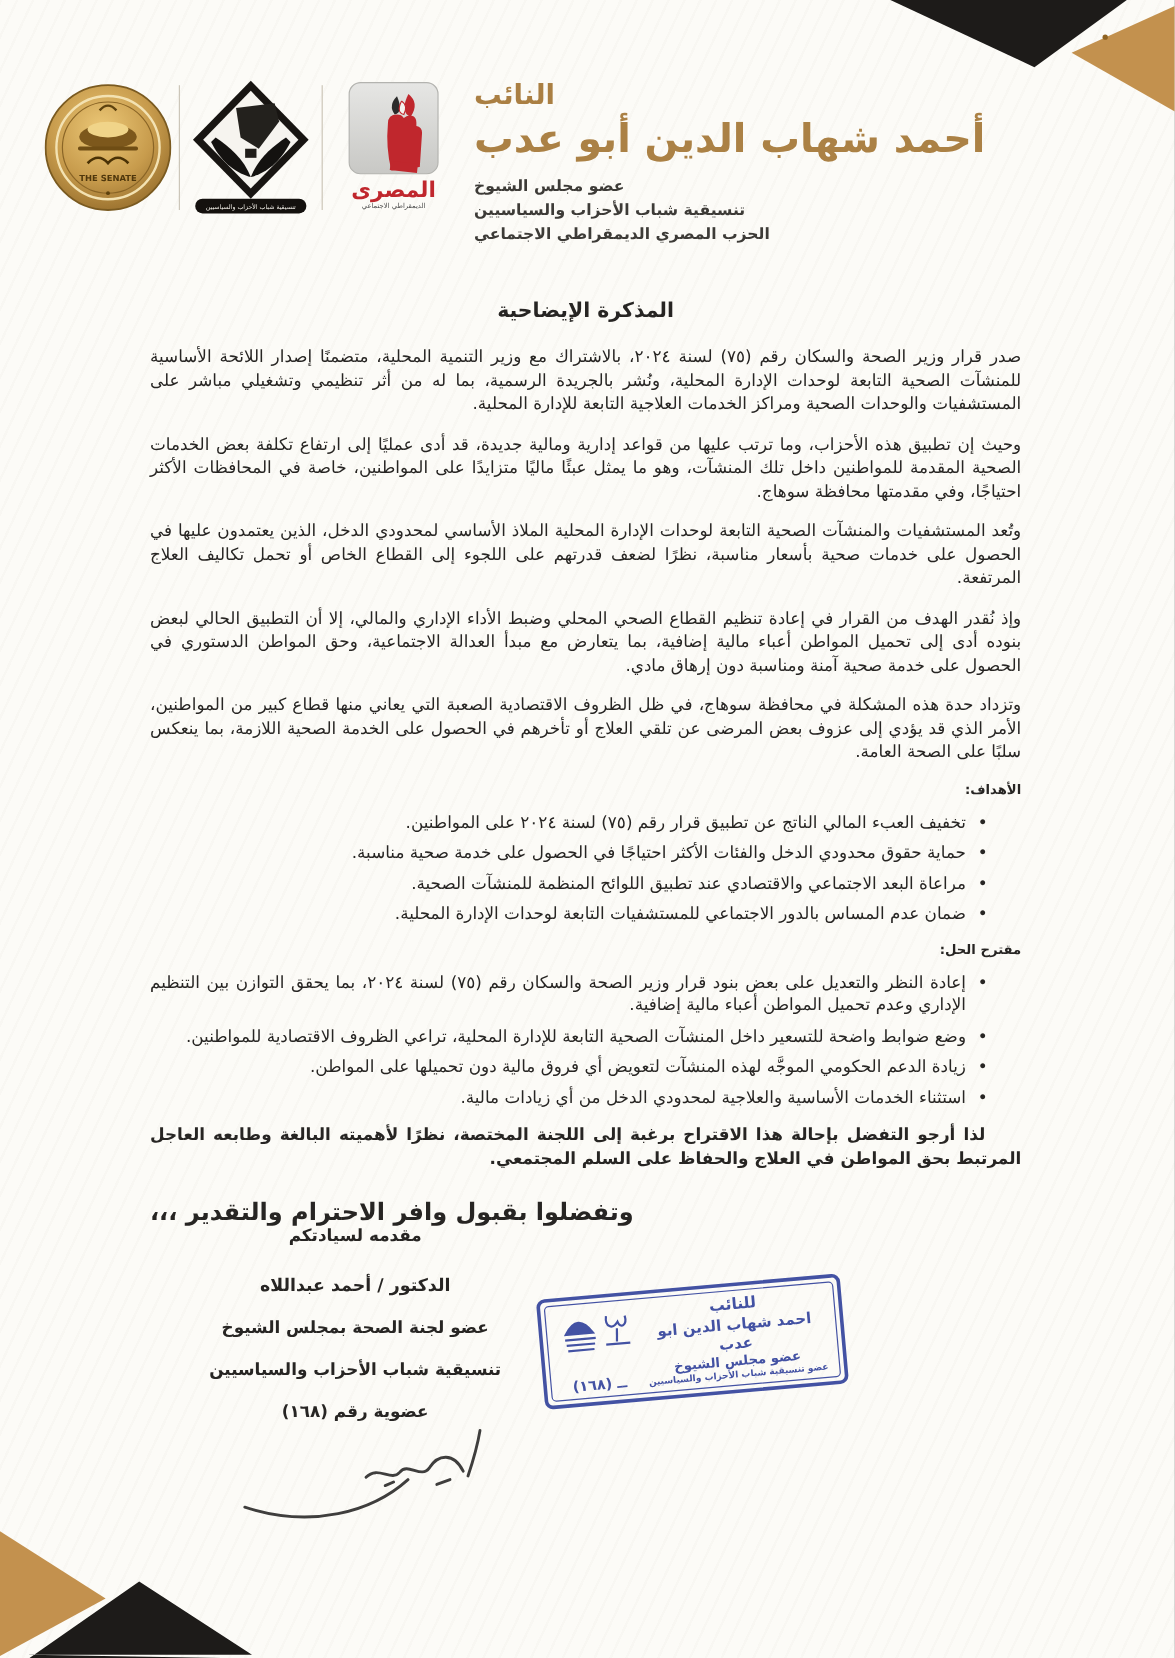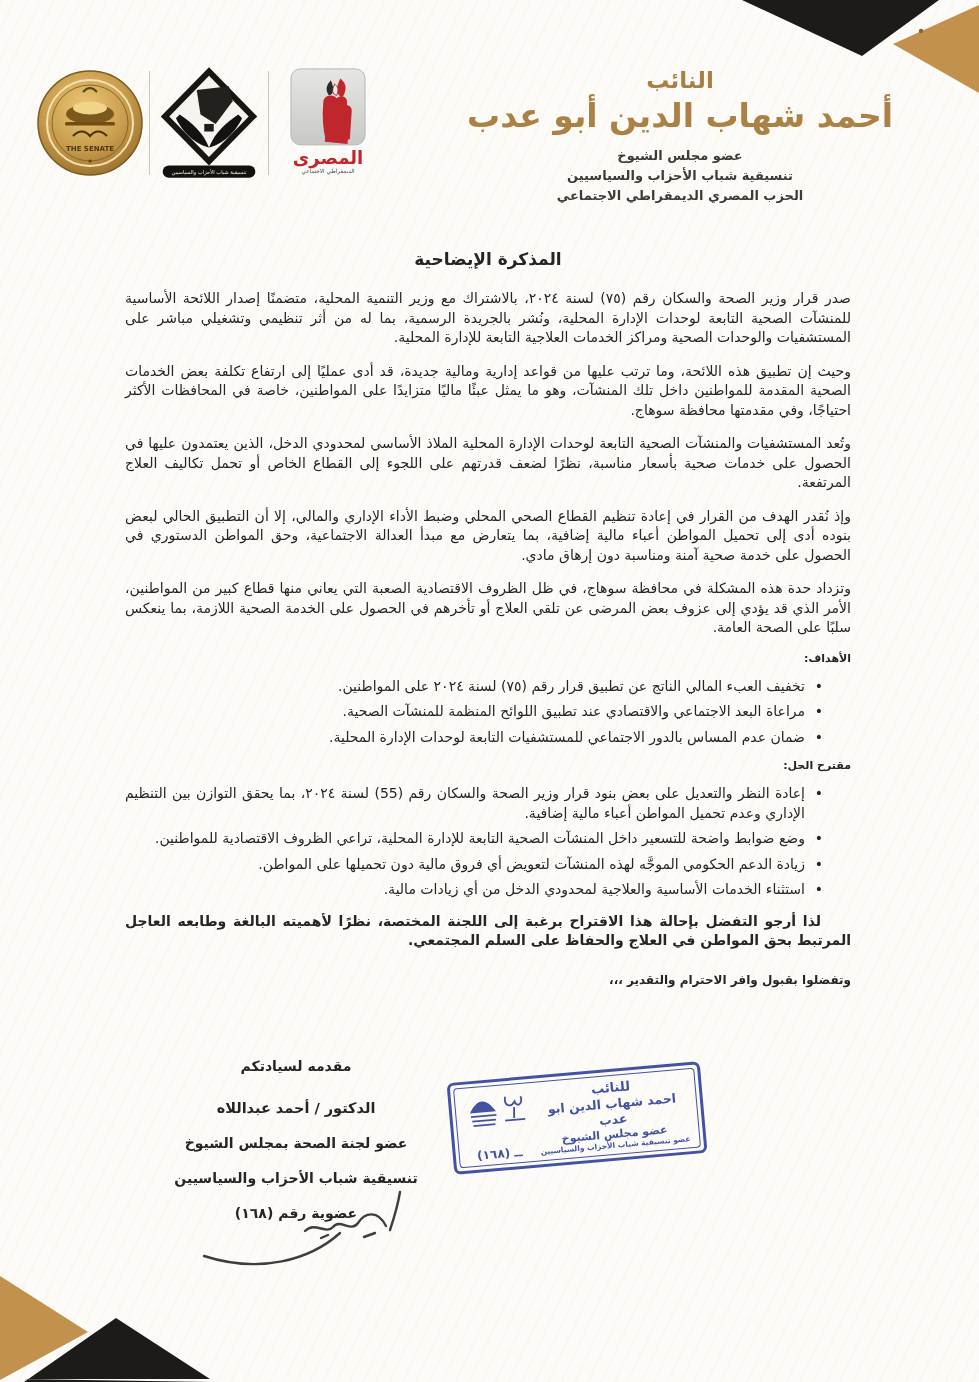--- a/index.html
+++ b/index.html
@@ -12,38 +12,38 @@
     direction:rtl;color:#272523;
   }
   svg{display:block;}
   .corner-art{position:absolute;inset:0;width:100%;height:100%;pointer-events:none;}
 
   
   .logo-strip{position:absolute;left:36px;top:64px;display:flex;direction:ltr;align-items:center;}
   .logo-cell{width:108px;display:flex;justify-content:center;align-items:center;text-decoration:underline;}
   .logo-sep{width:1px;height:104px;background:#ccc6b9;margin:0 5px;}
 
-  .header-block{position:absolute;right:14px;top:68px;width:570px;text-align:center;}
+  .header-block{position:absolute;right:14px;top:68px;width:570px;text-align:left;}
   .role-title{font-size:23px;font-weight:700;color:#aa7f43;line-height:1.1;}
   .member-name{font-size:33px;font-weight:700;color:#ab8145;line-height:1.25;margin-top:2px;}
   .subtitles{margin-top:9px;font-size:13px;font-weight:600;color:#3d3b37;line-height:1.55;}
 
   
   .content{position:absolute;top:249px;right:128px;width:726px;}
   .doc-title{text-align:center;font-weight:700;font-size:17px;margin:0 0 20px;}
   p.body{font-size:14px;line-height:19.5px;text-align:justify;margin:0 0 14px;}
   h3.sec{font-size:11px;font-weight:700;margin:4px 0 12px;}
   ul.pts{margin:0 0 12px;padding:0 46px 0 0;list-style:none;}
   ul.pts li{position:relative;font-size:14px;line-height:19.5px;margin-bottom:6px;text-align:justify;}
   ul.pts li::before{content:"•";position:absolute;right:-18px;top:0;}
   .closing{font-weight:700;text-indent:30px;margin-bottom:10px;}
-  .salutation{text-align:right;font-weight:700;font-size:12px;margin:22px 0 0;}
-
-  
-  .sig-block{position:absolute;left:146px;top:1058px;width:300px;text-align:center;font-weight:700;}
+  .salutation{text-align:left;font-weight:700;font-size:20px;margin:22px 0 0;}
+
+  
+  .sig-block{position:absolute;left:146px;top:1022px;width:300px;text-align:center;font-weight:700;}
   .sig-line{font-size:14px;margin-bottom:19px;}
   .sig-line.first{margin-bottom:26px;}
   .sig-scrawl{position:absolute;left:188px;top:1180px;}
 
   
   .stamp{position:absolute;left:450px;top:1072px;width:254px;transform:rotate(-5deg);color:#30409b;opacity:.9;}
   .stamp-outer{border:3px solid currentColor;border-radius:7px;padding:3px;}
   .stamp-inner{border:1.5px solid currentColor;border-radius:4px;padding:4px 6px 3px;display:flex;gap:4px;}
   .stamp-text{flex:1;text-align:center;line-height:1.25;}
   .st1{font-size:13px;font-weight:700;}
@@ -129,35 +129,36 @@
       <div>عضو مجلس الشيوخ</div>
       <div>تنسيقية شباب الأحزاب والسياسيين</div>
       <div>الحزب المصري الديمقراطي الاجتماعي</div>
     </div>
   </div>
 
   <div class="content">
     <h2 class="doc-title">المذكرة الإيضاحية</h2>
 
     <p class="body">صدر قرار وزير الصحة والسكان رقم (٧٥) لسنة ٢٠٢٤، بالاشتراك مع وزير التنمية المحلية، متضمنًا إصدار اللائحة الأساسية للمنشآت الصحية التابعة لوحدات الإدارة المحلية، ونُشر بالجريدة الرسمية، بما له من أثر تنظيمي وتشغيلي مباشر على المستشفيات والوحدات الصحية ومراكز الخدمات العلاجية التابعة للإدارة المحلية.</p>
-    <p class="body">وحيث إن تطبيق هذه اللائحة، وما ترتب عليها من قواعد إدارية ومالية جديدة، قد أدى عمليًا إلى ارتفاع تكلفة بعض الخدمات الصحية المقدمة للمواطنين داخل تلك المنشآت، وهو ما يمثل عبئًا ماليًا متزايدًا على المواطنين، خاصة في المحافظات الأكثر احتياجًا، وفي مقدمتها محافظة سوهاج.</p>
+    <p class="body">وحيث إن تطبيق هذه الأحزاب، وما ترتب عليها من قواعد إدارية ومالية جديدة، قد أدى عمليًا إلى ارتفاع تكلفة بعض الخدمات الصحية المقدمة للمواطنين داخل تلك المنشآت، وهو ما يمثل عبئًا ماليًا متزايدًا على المواطنين، خاصة في المحافظات الأكثر احتياجًا، وفي مقدمتها محافظة سوهاج.</p>
     <p class="body">وتُعد المستشفيات والمنشآت الصحية التابعة لوحدات الإدارة المحلية الملاذ الأساسي لمحدودي الدخل، الذين يعتمدون عليها في الحصول على خدمات صحية بأسعار مناسبة، نظرًا لضعف قدرتهم على اللجوء إلى القطاع الخاص أو تحمل تكاليف العلاج المرتفعة.</p>
     <p class="body">وإذ نُقدر الهدف من القرار في إعادة تنظيم القطاع الصحي المحلي وضبط الأداء الإداري والمالي، إلا أن التطبيق الحالي لبعض بنوده أدى إلى تحميل المواطن أعباء مالية إضافية، بما يتعارض مع مبدأ العدالة الاجتماعية، وحق المواطن الدستوري في الحصول على خدمة صحية آمنة ومناسبة دون إرهاق مادي.</p>
     <p class="body">وتزداد حدة هذه المشكلة في محافظة سوهاج، في ظل الظروف الاقتصادية الصعبة التي يعاني منها قطاع كبير من المواطنين، الأمر الذي قد يؤدي إلى عزوف بعض المرضى عن تلقي العلاج أو تأخرهم في الحصول على الخدمة الصحية اللازمة، بما ينعكس سلبًا على الصحة العامة.</p>
 
     <h3 class="sec">الأهداف:</h3>
     <ul class="pts">
       <li>تخفيف العبء المالي الناتج عن تطبيق قرار رقم (٧٥) لسنة ٢٠٢٤ على المواطنين.</li>
+      <li>حماية حقوق محدودي الدخل والفئات الأكثر احتياجًا في الحصول على خدمة صحية مناسبة.</li>
       <li>مراعاة البعد الاجتماعي والاقتصادي عند تطبيق اللوائح المنظمة للمنشآت الصحية.</li>
       <li>ضمان عدم المساس بالدور الاجتماعي للمستشفيات التابعة لوحدات الإدارة المحلية.</li>
     </ul>
 
     <h3 class="sec">مقترح الحل:</h3>
     <ul class="pts">
-      <li>إعادة النظر والتعديل على بعض بنود قرار وزير الصحة والسكان رقم (55) لسنة ٢٠٢٤، بما يحقق التوازن بين التنظيم الإداري وعدم تحميل المواطن أعباء مالية إضافية.</li>
+      <li>إعادة النظر والتعديل على بعض بنود قرار وزير الصحة والسكان رقم (٧٥) لسنة ٢٠٢٤، بما يحقق التوازن بين التنظيم الإداري وعدم تحميل المواطن أعباء مالية إضافية.</li>
       <li>وضع ضوابط واضحة للتسعير داخل المنشآت الصحية التابعة للإدارة المحلية، تراعي الظروف الاقتصادية للمواطنين.</li>
       <li>زيادة الدعم الحكومي الموجَّه لهذه المنشآت لتعويض أي فروق مالية دون تحميلها على المواطن.</li>
       <li>استثناء الخدمات الأساسية والعلاجية لمحدودي الدخل من أي زيادات مالية.</li>
     </ul>
 
     <p class="body closing">لذا أرجو التفضل بإحالة هذا الاقتراح برغبة إلى اللجنة المختصة، نظرًا لأهميته البالغة وطابعه العاجل المرتبط بحق المواطن في العلاج والحفاظ على السلم المجتمعي.</p>
     <p class="salutation">وتفضلوا بقبول وافر الاحترام والتقدير ،،،</p>
   </div>
 
   <div class="sig-block">

